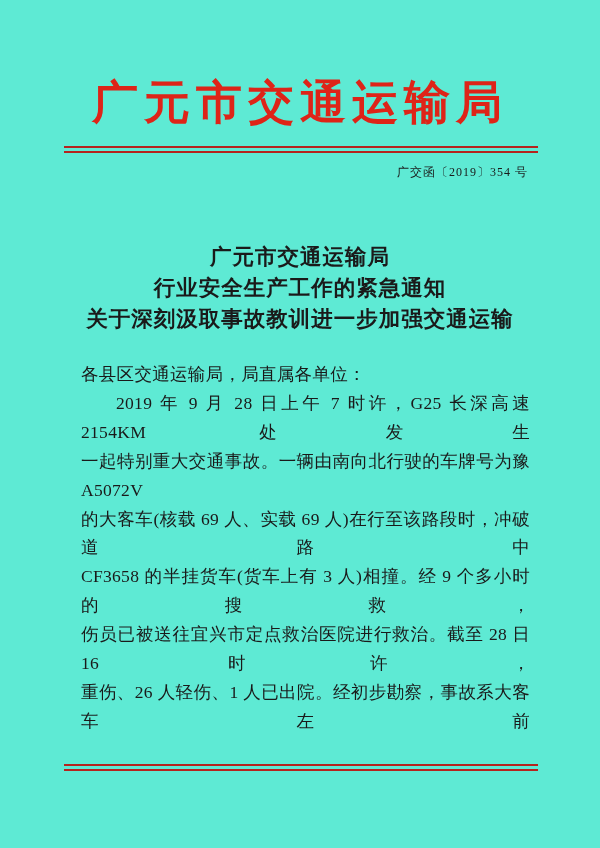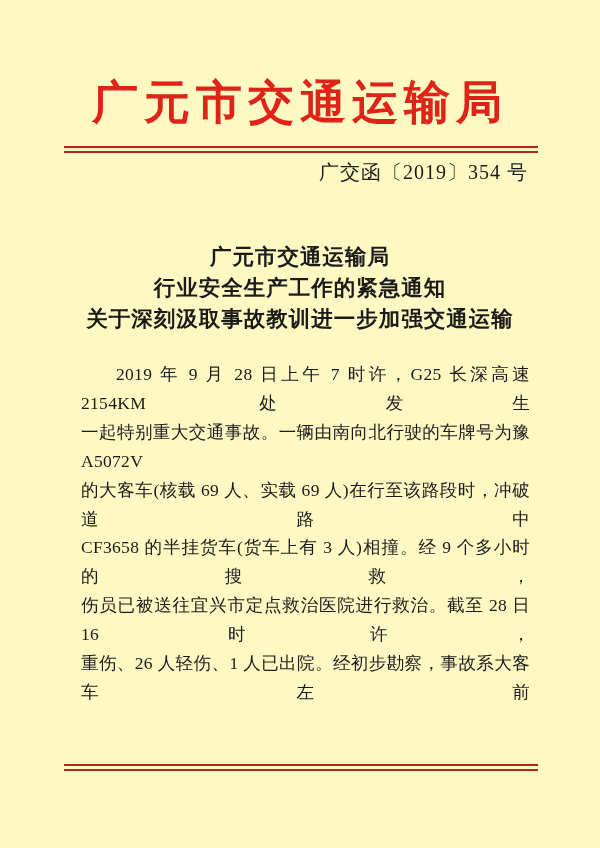--- a/index.html
+++ b/index.html
@@ -2,21 +2,21 @@
 <html style="--letterhead-red: #DE2418; --rule-red: #B5241E; --text-black: #1A1A1A;"><head>
 <meta charset="utf-8">
 <style>
   * { margin: 0; padding: 0; box-sizing: border-box; }
   html, body { background: #ffffff; }
   .page {
     position: relative;
     width: 600px;
     height: 848px;
     margin: 0 auto;
-    background: #fef9c3;
+    background: #5eead4;
     overflow: hidden;
     font-family: "Liberation Serif", serif;
     color: var(--text-black, #1a1a1a);
   }
   .letterhead-agency {
     position: absolute;
     top: 74px; left: 0; right: 0;
     text-align: center;
     font-family: "Liberation Serif", serif;
     font-weight: bold;
@@ -33,21 +33,21 @@
     height: 7px;
     border-top: 2px solid var(--rule-red, #b5241e);
     border-bottom: 2px solid var(--rule-red, #b5241e);
   }
   .rule-top { top: 146px; }
   .rule-bottom { top: 764px; }
   .doc-number {
     position: absolute;
     top: 161px;
     right: 72px;
-    font-size: 20px;
+    font-size: 12px;
     line-height: 22px;
     font-family: "Liberation Serif", serif;
     letter-spacing: 1px;
     white-space: nowrap;
   }
   .doc-title {
     position: absolute;
     top: 242px; left: 0; right: 0;
     text-align: center;
     font-family: "Liberation Sans", sans-serif;
@@ -86,20 +86,21 @@
 
   <div class="doc-number">广交函〔2019〕354 号</div>
 
   <div class="doc-title">
     <div>广元市交通运输局</div>
     <div>行业安全生产工作的紧急通知</div>
     <div>关于深刻汲取事故教训进一步加强交通运输</div>
   </div>
 
   <div class="body-text">
+    <div class="line">各县区交通运输局，局直属各单位：</div>
     <div class="line indent j">2019 年 9 月 28 日上午 7 时许，G25 长深高速 2154KM 处发生</div>
     <div class="line j">一起特别重大交通事故。一辆由南向北行驶的车牌号为豫A5072V</div>
     <div class="line j">的大客车(核载 69 人、实载 69 人)在行至该路段时，冲破道路中</div>
     <div class="line j">CF3658 的半挂货车(货车上有 3 人)相撞。经 9 个多小时的搜救，</div>
     <div class="line j">伤员已被送往宜兴市定点救治医院进行救治。截至 28 日 16 时许，</div>
     <div class="line j">重伤、26 人轻伤、1 人已出院。经初步勘察，事故系大客车左前</div>
 
   </div>
 
   <div class="double-rule rule-bottom"></div>

